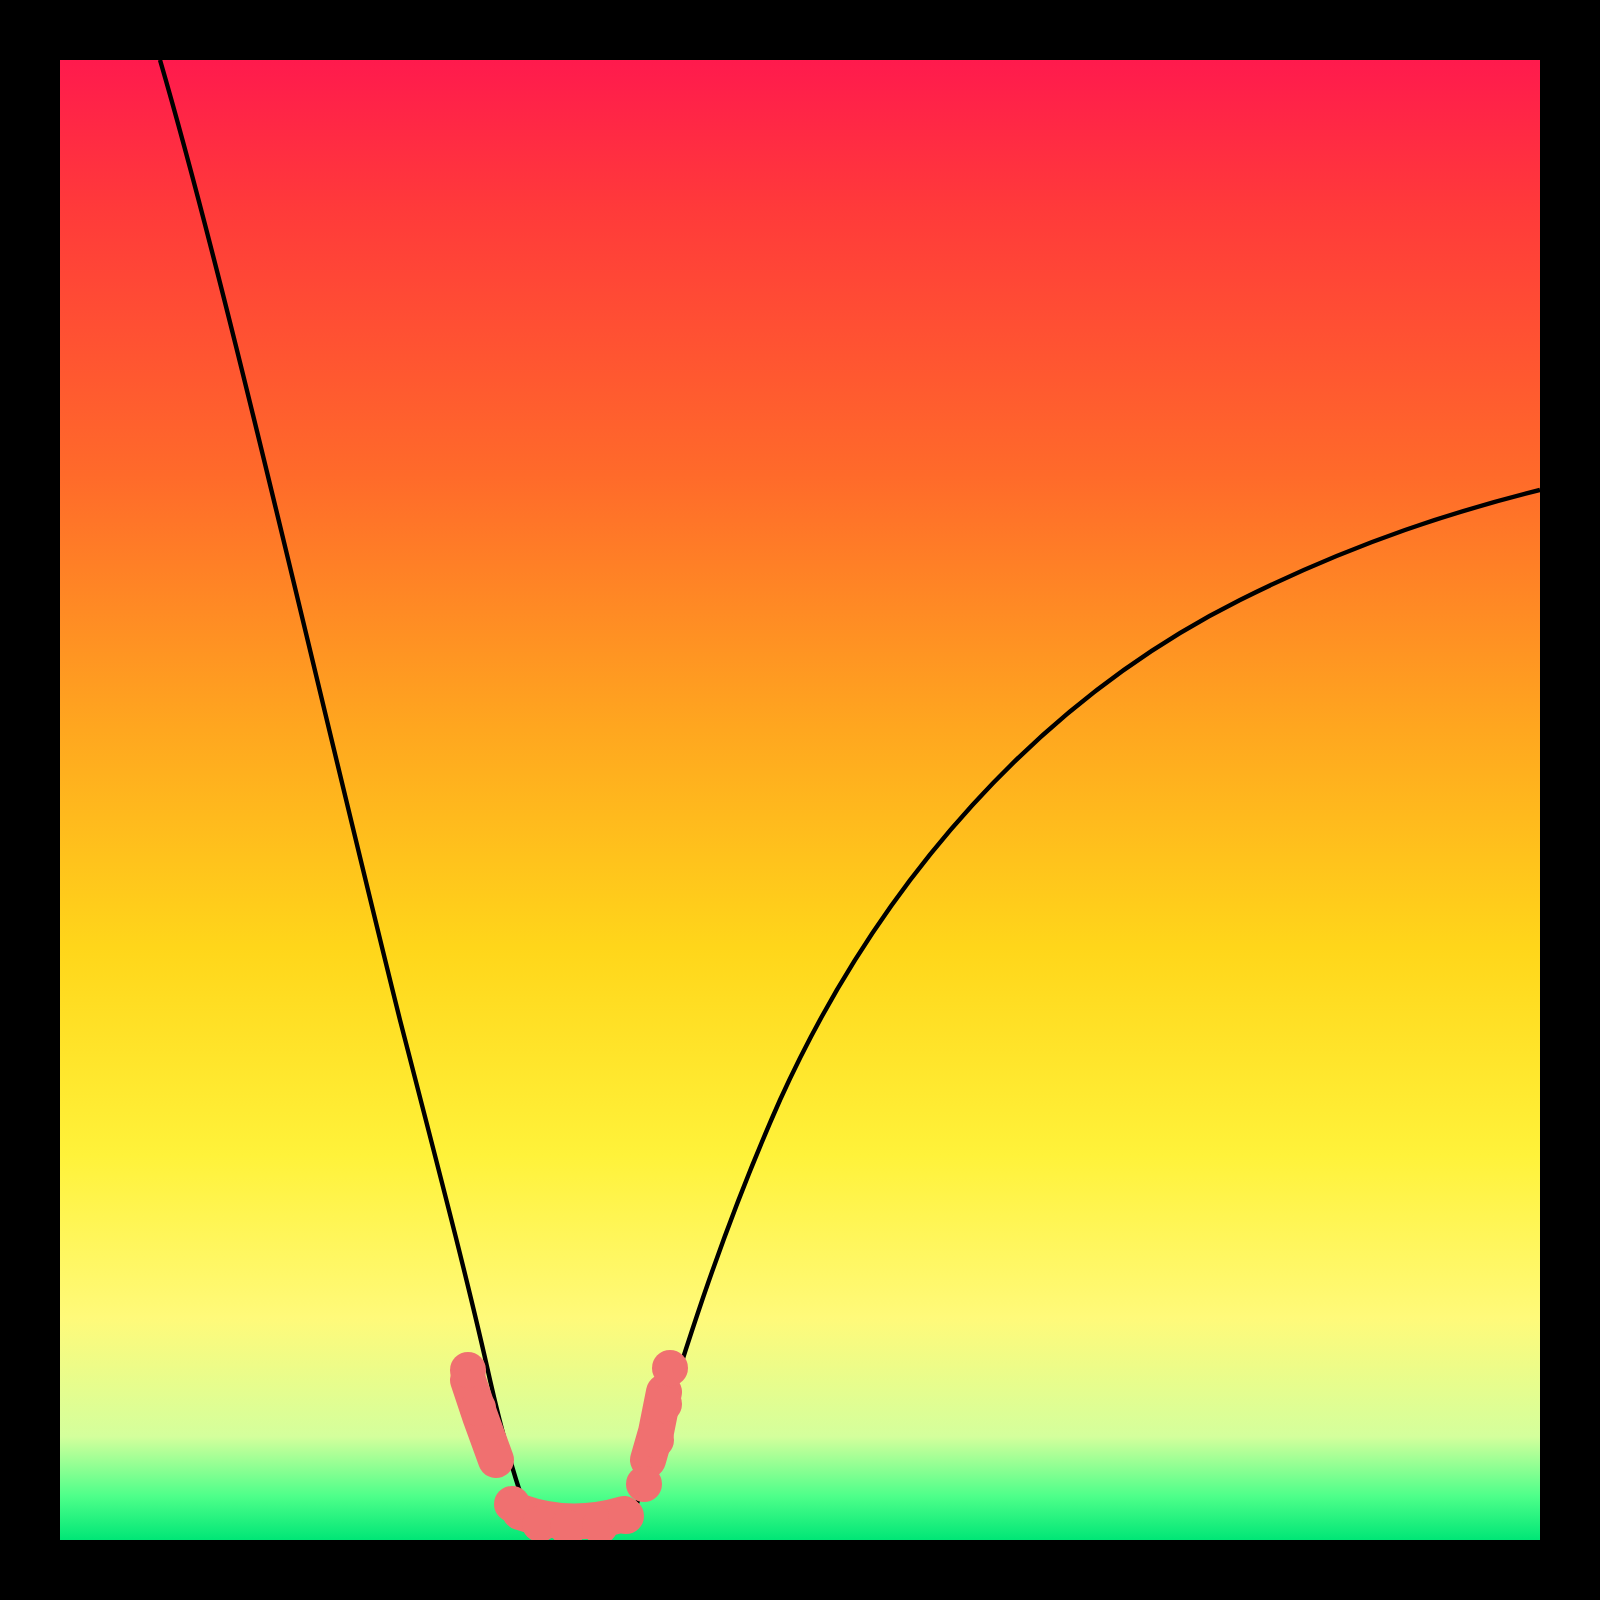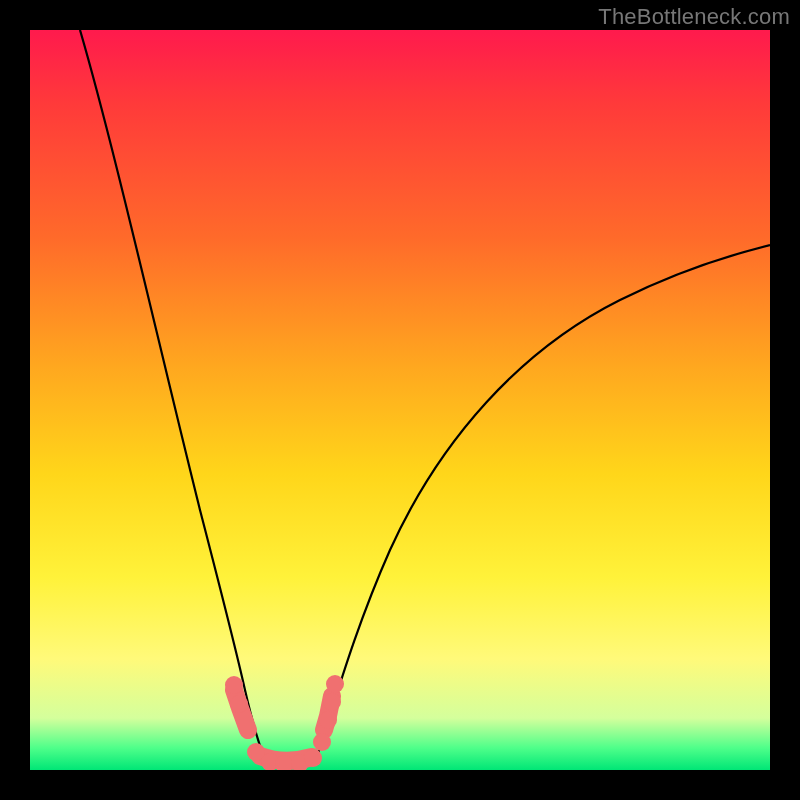--- a/index.html
+++ b/index.html
@@ -108,14 +108,13 @@
       <circle class="marker" cx="240" cy="732" r="9"></circle>
       <circle class="marker" cx="254" cy="734" r="9"></circle>
       <circle class="marker" cx="270" cy="733" r="9"></circle>
       <circle class="marker" cx="283" cy="728" r="9"></circle>
       <circle class="marker" cx="292" cy="712" r="9"></circle>
       <circle class="marker" cx="298" cy="690" r="9"></circle>
       <circle class="marker" cx="302" cy="672" r="9"></circle>
       <circle class="marker" cx="305" cy="654" r="9"></circle>
     </svg>
   </div>
-  <div class="watermark">TheBottleneck.com</div>
 </div>
 
 </body></html>

